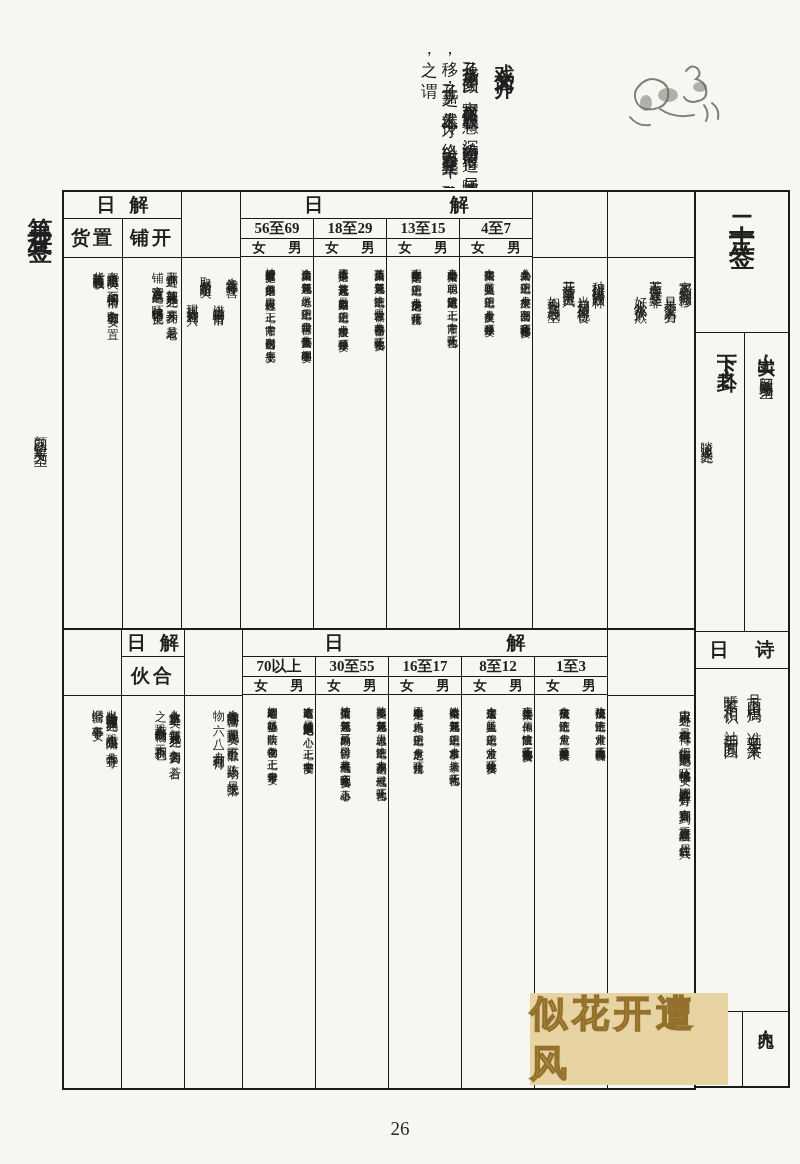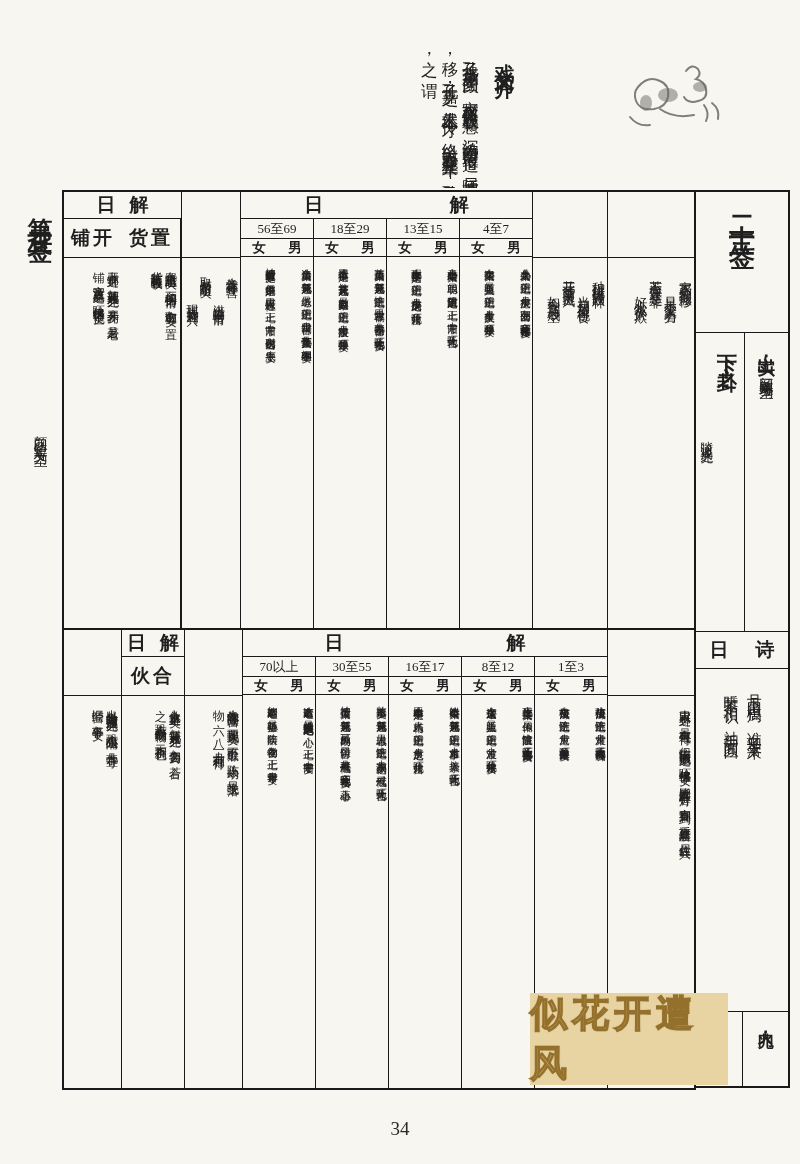--- a/index.html
+++ b/index.html
@@ -30,21 +30,21 @@
   .hrow23{height:37.6px;border-bottom:1.6px solid #1a1a1a;display:flex;align-items:center;
           justify-content:center;font-weight:bold;font-size:19px;letter-spacing:3px}
   .subpair{display:flex;flex:1;min-height:0}
   .subcol{flex:1;display:flex;flex-direction:column;min-width:0}
   .subcol.bR{border-right:1.6px solid #1a1a1a}
   .hfull{height:65.2px;border-bottom:1.6px solid #1a1a1a;display:flex;align-items:center;justify-content:center}
   .vhead{font-size:19px;font-weight:bold;letter-spacing:3px}
   .agecols{display:flex;flex:1;min-height:0}
   .agecol{flex:1;display:flex;flex-direction:column;min-width:0;border-left:1.6px solid #1a1a1a}
   .agecol:first-child{border-left:none}
-  .agelabel{height:19px;border-bottom:1.6px solid #1a1a1a;font-size:13px;font-weight:normal;
+  .agelabel{height:19px;border-bottom:1.6px solid #1a1a1a;font-size:15px;font-weight:bold;
             display:flex;align-items:center;justify-content:center}
   .mfhead{height:17px;border-bottom:1.6px solid #1a1a1a;display:flex;justify-content:space-around;
           align-items:center;font-size:13.5px;font-weight:bold}
   .mfbody{flex:1;display:flex;min-height:0}
   .mfbody .half{flex:1;min-width:0;padding:3px 1px}
   .body{flex:1;min-height:0;padding:4px 2px}
   .fs10{font-size:10.5px;line-height:1.14;letter-spacing:.5px}
   .fs12{font-size:12px;line-height:1.18;letter-spacing:1px}
   .quat{font-size:13px;line-height:1.15;letter-spacing:2.5px;padding-top:12px}
   .quat2{font-size:12px;line-height:1.1;letter-spacing:1.5px;padding-top:10px}
@@ -115,33 +115,33 @@
 
     <div class="center">
 
       <div class="tbl upper">
         <div class="col w-jieg">
           <div class="hrow1">
             <span>日</span>
             <span>解</span>
           </div>
           <div class="subpair">
+            <div class="subcol bR">
+              <div class="hrow23">
+                  <span>货置</span>
+                </div>
+              <div class="body vtext fs12">卜置货恐防阻失　至切探明市情　勿贪取可安　置
+货时认真检查验收</div>
+            </div>
             <div class="subcol">
               <div class="hrow23">
                   <span>铺开</span>
                 </div>
               <div class="body vtext fs12">卜开铺之卦　如花开遭风之兆　未开勿开　若是老
 铺　宜注意火盗之厄　吓佛祖保佑平安也</div>
-            </div>
-            <div class="subcol bR">
-              <div class="hrow23">
-                  <span>货置</span>
-                </div>
-              <div class="body vtext fs12">卜置货恐防阻失　至切探明市情　勿贪取可安　置
-货时认真检查验收</div>
             </div>
           </div>
         </div>
 
         <div class="col w-sy bL">
           <div class="hfull">
               <span class="vhead vtext">生意</span>
             </div>
           <div class="body vtext quat2">生意守分可经营
 　　进出货物看市情
@@ -354,14 +354,14 @@
             <span class="nbl vtext">内兆：</span>
           </div>
       </div>
     </div>
   </div>
 
   <div class="wm">
     <span>似花开遭风</span>
   </div>
 
-  <div class="pageno">34</div>
+  <div class="pageno">26</div>
 </div>
 
 </body></html>

